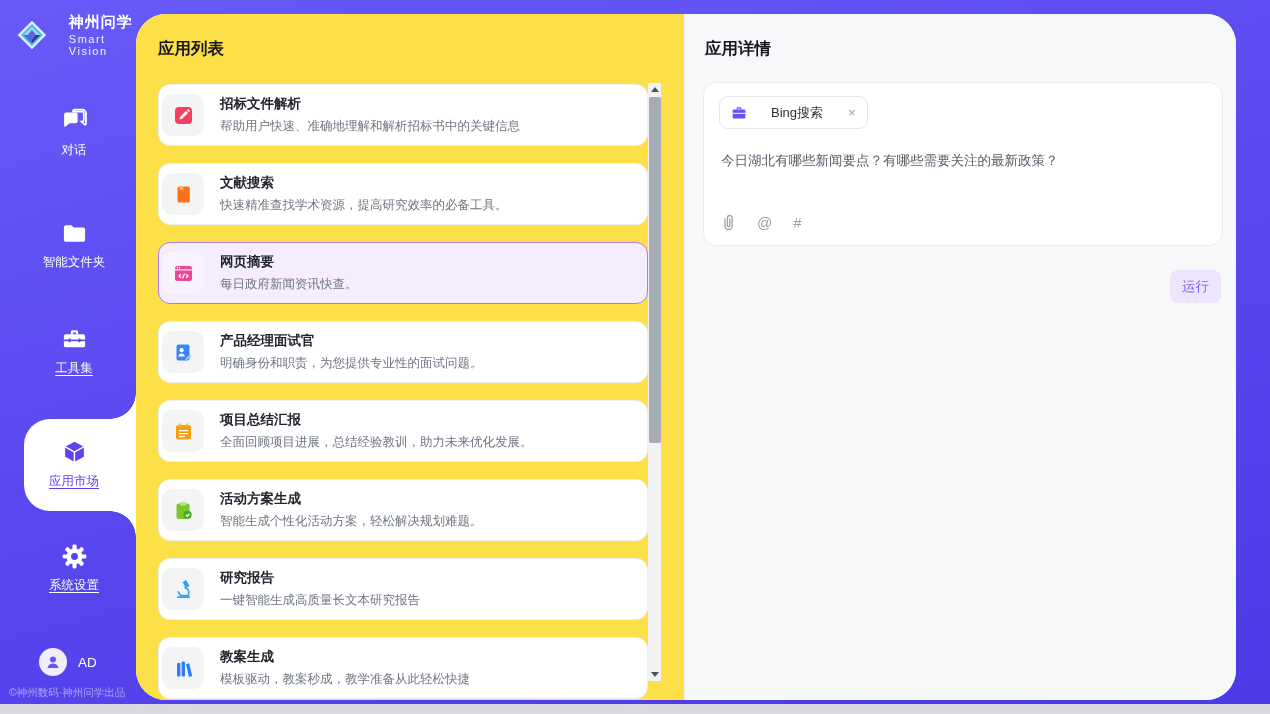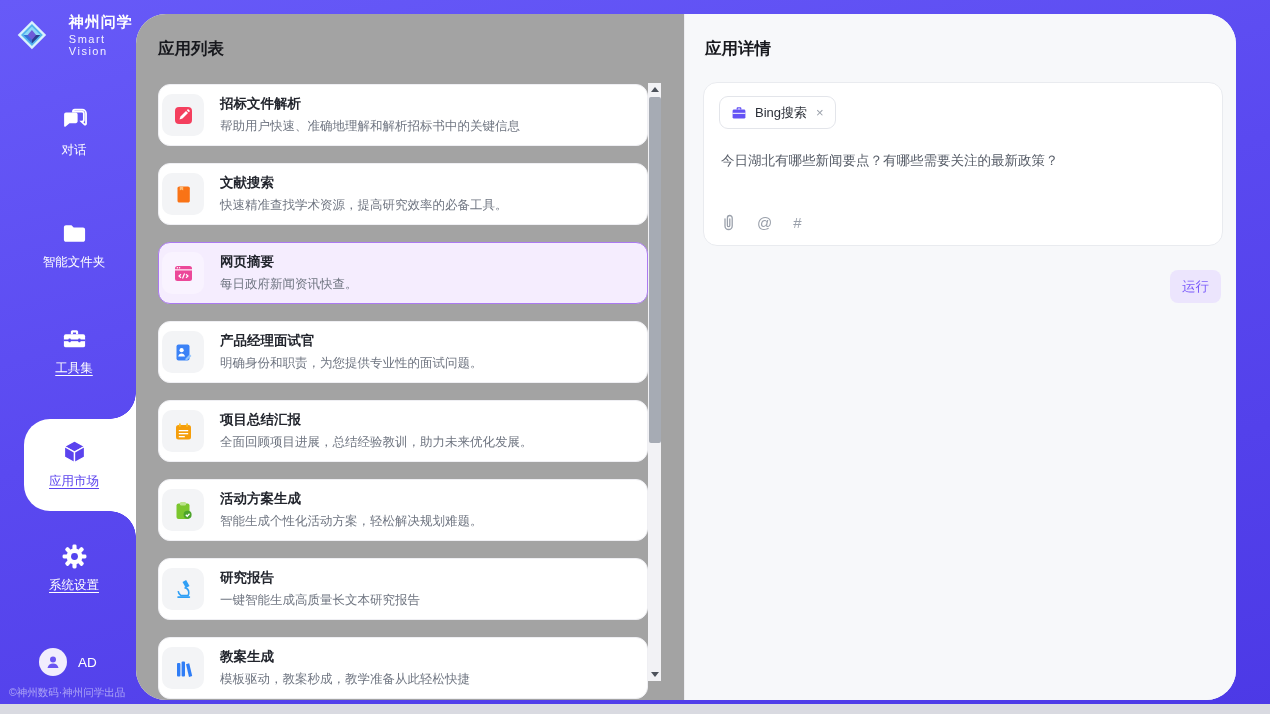--- a/index.html
+++ b/index.html
@@ -30,21 +30,21 @@
   .user-row { position:absolute; left:0; bottom:28px; width:136px; display:flex;
     align-items:center; justify-content:center; gap:11px; color:#fff; font-size:13.5px; }
   .avatar { width:28px; height:28px; border-radius:50%; background:#f1edfd;
     display:flex; align-items:center; justify-content:center; }
   .side-footer { position:absolute; left:9px; bottom:4px; color:rgba(255,255,255,.5);
     font-size:10.5px; white-space:nowrap; }
 
   
   .panel { position:absolute; left:136px; top:14px; width:1100px; height:686px;
     background:#fff; border-radius:30px; display:flex; overflow:hidden; z-index:10; }
-  .col-list { position:relative; width:548px; height:100%; background:#a3a3a3; }
+  .col-list { position:relative; width:548px; height:100%; background:#fde047; }
   .col-detail { position:relative; flex:1; height:100%; background:#f7f8fa;
     border-left:1px solid #ededf1;padding-left:48px; }
   .panel-title { position:absolute; top:24px; left:22px; font-size:16.5px; font-weight:700; color:#17181d; }
 
   
   .cards { position:absolute; top:70px; left:22px; width:490px; bottom:0; overflow:hidden; }
   .card { width:100%; height:62px; margin-bottom:17px; background:#fff;
     border:1px solid #efeff3; border-radius:12px; display:flex; align-items:center;
     padding-left:3px; cursor:pointer; }
   .card.selected { background:#f5edfe; border-color:#ab79f1; }
@@ -61,21 +61,21 @@
     background:#a6abb4; border-radius:2px; }
   .arr { position:absolute; left:50%; transform:translateX(-50%); width:0; height:0;
     border-left:4px solid rgba(0,0,0,0); border-right:4px solid rgba(0,0,0,0); }
   .arr-up { top:4px; border-bottom:5px solid #4d525b; }
   .arr-down { bottom:4px; border-top:5px solid #4d525b; }
 
   
   .detail-card { position:absolute; left:18px; top:68px; width:520px; height:164px;
     background:#fff; border:1px solid #e9ebef; border-radius:14px; }
   .chip { position:absolute; left:15px; top:13px; height:33px; display:inline-flex;
-    align-items:center; gap:8px; padding:0 11px; background:#fff;
+    align-items:center; gap:24px; padding:0 11px; background:#fff;
     border:1px solid #e3e5ea; border-radius:9px; font-size:13px; color:#2a2e37; }
   .chip-close { color:#9aa0aa; font-size:13px; cursor:pointer; margin-left:1px; }
   .query-text { position:absolute; left:17px; top:69px; width:480px;
     font-size:13.5px; color:#565c67; }
   .attach-row { position:absolute; left:17px; bottom:14px; display:flex; align-items:center;
     gap:21px; color:#9aa0ab; }
   .attach-glyph { font-size:15px; color:#9aa0ab; cursor:pointer; }
   .run-btn { position:absolute; top:256px; right:15px; width:51px; height:33px;
     background:#ece5fd; color:#7b5cfa; font-size:13.5px; border:none; border-radius:8px;
     display:flex; align-items:center; justify-content:center; cursor:pointer; }

